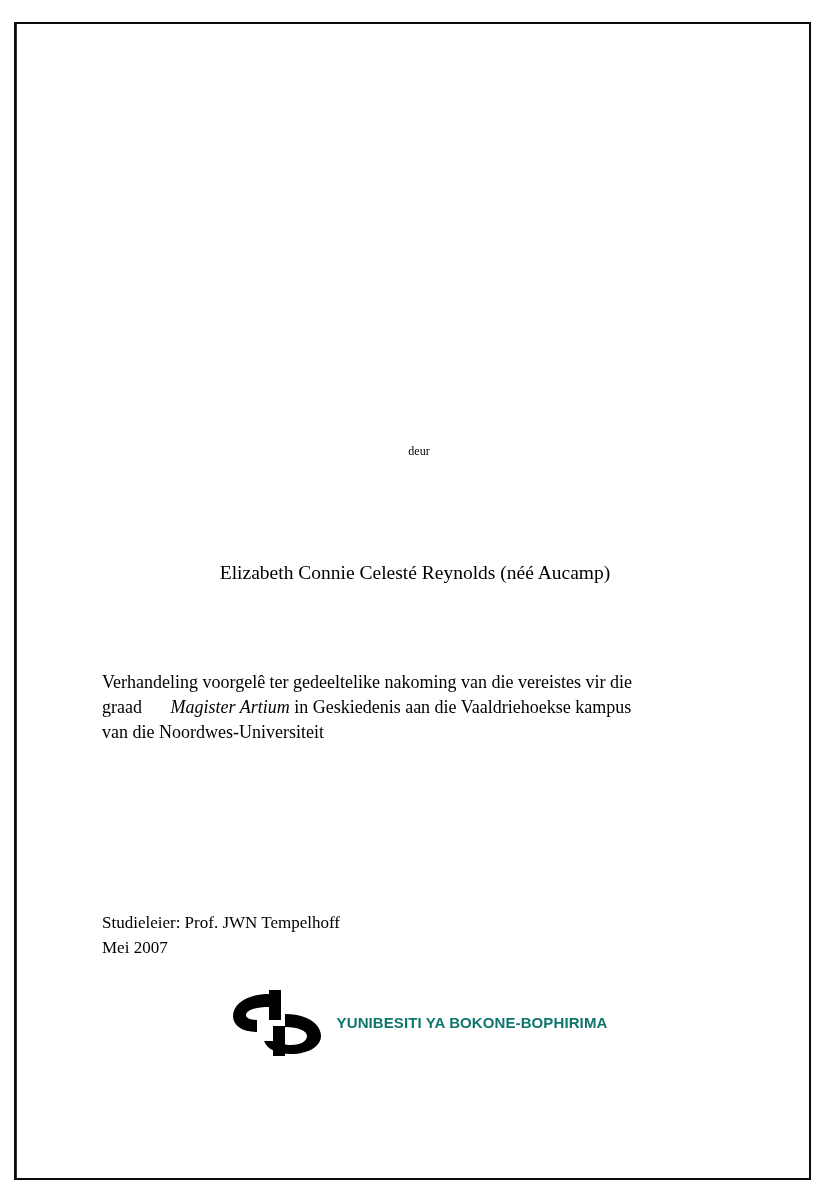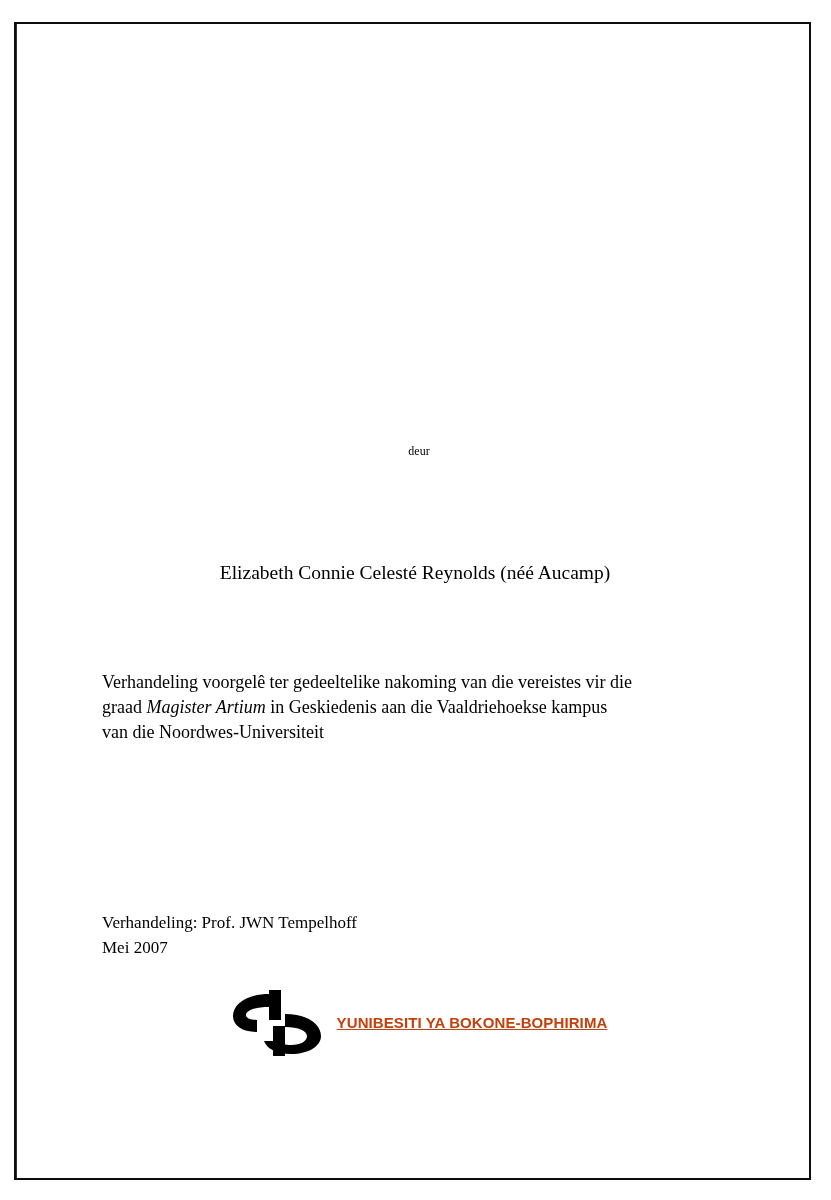--- a/index.html
+++ b/index.html
@@ -92,20 +92,21 @@
     line-height: 25px;
   }
   .statement .just {
     text-align: justify;
     text-justify: inter-word;
   }
   .statement .last {
     text-align: left;
   }
   .statement em {
+    margin-left: 24px;
   }
 
   .supervisor {
     position: absolute;
     top: 888px;
     left: 12px;
     width: 628px;
     font-size: 17px;
     line-height: 25px;
     text-align: left;
@@ -125,23 +126,22 @@
     height: 66px;
     margin-right: 6px;
     flex: none;
   }
   .logo-text {
     font-family: "Liberation Sans", sans-serif;
     font-size: 15px;
     font-weight: bold;
     line-height: 18.5px;
     letter-spacing: 0.1px;
-    color: #c2410c;
+    color: #0f766e;
     white-space: nowrap;
-    text-decoration: underline;
   }
 </style>
 </head>
 <body>
 
 <div class="page">
   <div class="scan-frame">
     <div class="scan-frame-inner"></div>
   </div>
 
@@ -152,21 +152,21 @@
 
     <div class="author">Elizabeth Connie Celesté Reynolds (néé Aucamp)</div>
 
     <div class="statement">
       <div class="just">Verhandeling voorgelê ter gedeeltelike nakoming van die vereistes vir die</div>
       <div class="just"><span>graad </span><em>Magister Artium</em><span> in Geskiedenis aan die Vaaldriehoekse kampus</span></div>
       <div class="last">van die Noordwes-Universiteit</div>
     </div>
 
     <div class="supervisor">
-      <div>Verhandeling: Prof. JWN Tempelhoff</div>
+      <div>Studieleier: Prof. JWN Tempelhoff</div>
       <div>Mei 2007</div>
     </div>
 
     <div class="logo-block">
       <svg class="logo-mark" viewBox="0 0 108 66" aria-hidden="true">
         <g fill="#000000">
           <path d="M46 4 C24 4 10 14 10 26 C10 36 20 42 34 42 L34 30 C27 30 23 28 23 25 C23 21 31 17 46 17 L46 4 Z"></path>
           <path d="M46 0 L46 30 L58 30 L58 0 Z"></path>
           <path d="M62 24 C84 24 98 34 98 46 C98 56 86 64 68 64 C54 64 44 59 41 51 L56 51 C58 54 62 55 68 55 C78 55 84 51 84 46 C84 41 76 37 62 37 L62 24 Z"></path>
           <path d="M50 36 L50 66 L62 66 L62 36 Z"></path>

